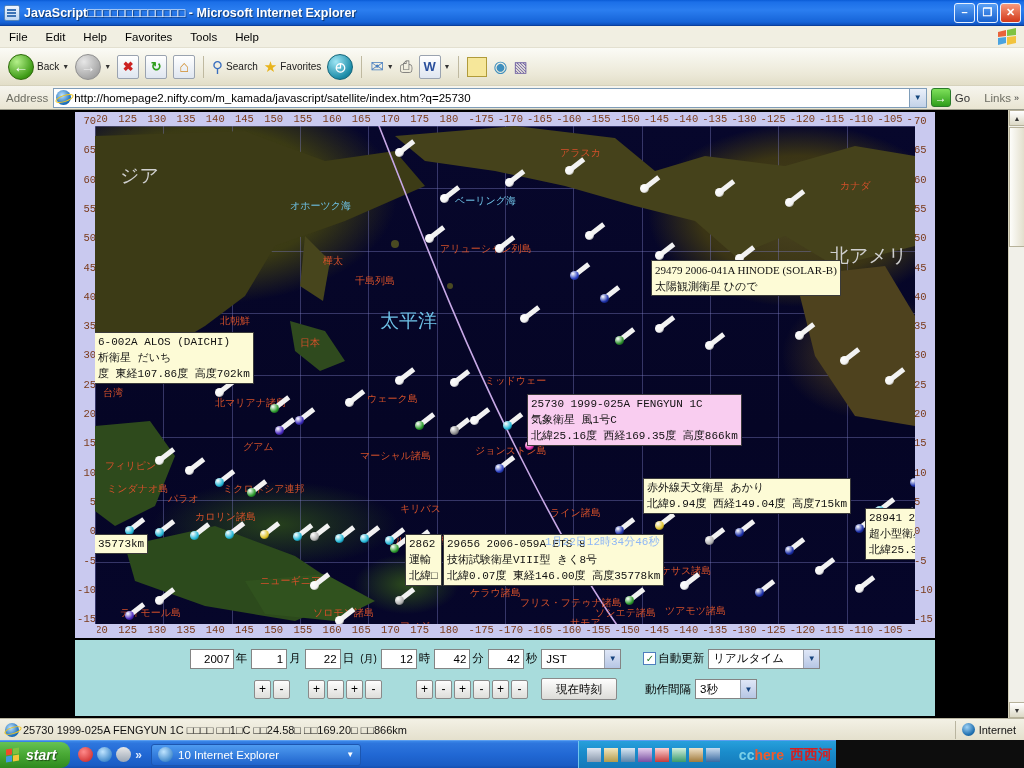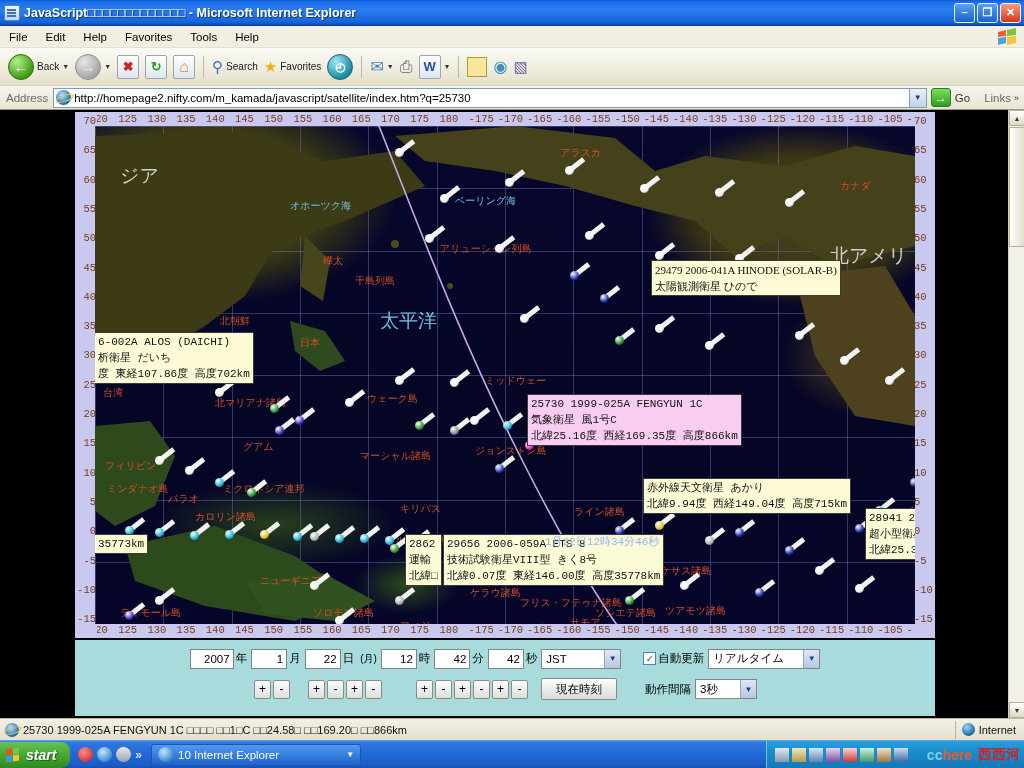--- a/index.html
+++ b/index.html
@@ -249,21 +249,21 @@
     background:radial-gradient(circle at 40% 35%,#bfe4ff,#1569b8 70%,#0d4a88);position:relative;}
   .sb-ie:after{content:"";position:absolute;left:-1px;top:4px;width:16px;height:5px;border:1px solid #f0c419;border-radius:50%;transform:rotate(-18deg);}
   .sb-right{
     margin-left:auto; display:flex;align-items:center;gap:4px;
     border-left:1px solid #b9b5a0;padding:0 8px 0 6px;height:18px;
   }
   .globe{width:13px;height:13px;border-radius:50%;background:radial-gradient(circle at 38% 32%,#9fd2f5,#1f6fb0 65%,#134a7c);}
 
   
   .taskbar{
-    position:absolute;left:0;top:740px;width:1024px;height:28px;
+    position:absolute;left:0;top:740px;width:836px;height:28px;
     background:linear-gradient(to bottom,#3b88e8 0%,#2e76dd 9%,#2168d4 50%,#1a5cc4 90%,#154fb0 100%);
     display:flex;align-items:center;
     border-top:1px solid #5b9ef0;
   }
   .startbtn{
     height:26px;padding:0 14px 0 6px;margin:1px 0 1px 0;
     background:linear-gradient(to bottom,#66c254 0%,#4aaa36 45%,#2f8a1f 100%);
     border-radius:0 9px 9px 0;display:flex;align-items:center;gap:5px;
     color:#fff;font-weight:bold;font-style:italic;font-size:14px;
     text-shadow:1px 1px 1px rgba(0,0,0,.5);
@@ -536,21 +536,21 @@
             <div class="mlabel red" style="left: 128px; top: 358px;">ミクロネシア連邦</div>
             <div class="mlabel red" style="left: 73px; top: 368px;">パラオ</div>
             <div class="mlabel red" style="left: 100px; top: 386px;">カロリン諸島</div>
             <div class="mlabel red" style="left: 272px; top: 268px;">ウェーク島</div>
             <div class="mlabel red" style="left: 265px; top: 325px;">マーシャル諸島</div>
             <div class="mlabel red" style="left: 305px; top: 378px;">キリバス</div>
             <div class="mlabel red" style="left: 290px; top: 410px;">ギルバート諸島</div>
             <div class="mlabel red" style="left: 390px; top: 250px;">ミッドウェー</div>
             <div class="mlabel red" style="left: 380px; top: 320px;">ジョンストン島</div>
             <div class="mlabel red" style="left: 375px; top: 438px;">フェニックス諸島</div>
-            <div class="mlabel red" style="left: 479px; top: 382px; font-family: Liberation Mono, monospace;">ライン諸島</div>
+            <div class="mlabel red" style="left: 455px; top: 382px;">ライン諸島</div>
             <div class="mlabel red" style="left: 465px; top: 410px;">クリスマス島</div>
             <div class="mlabel red" style="left: 165px; top: 450px;">ニューギニア</div>
             <div class="mlabel red" style="left: 218px; top: 482px;">ソロモン諸島</div>
             <div class="mlabel red" style="left: 305px; top: 495px;">フィジー</div>
             <div class="mlabel red" style="left: 362px; top: 448px;">ツバル諸島</div>
             <div class="mlabel red" style="left: 375px; top: 462px;">ケラウ諸島</div>
             <div class="mlabel red" style="left: 425px; top: 472px;">フリス・フテゥナ諸島</div>
             <div class="mlabel red" style="left: 475px; top: 492px;">サモア</div>
             <div class="mlabel red" style="left: 500px; top: 482px;">ソシエテ諸島</div>
             <div class="mlabel red" style="left: 570px; top: 480px;">ツアモツ諸島</div>

